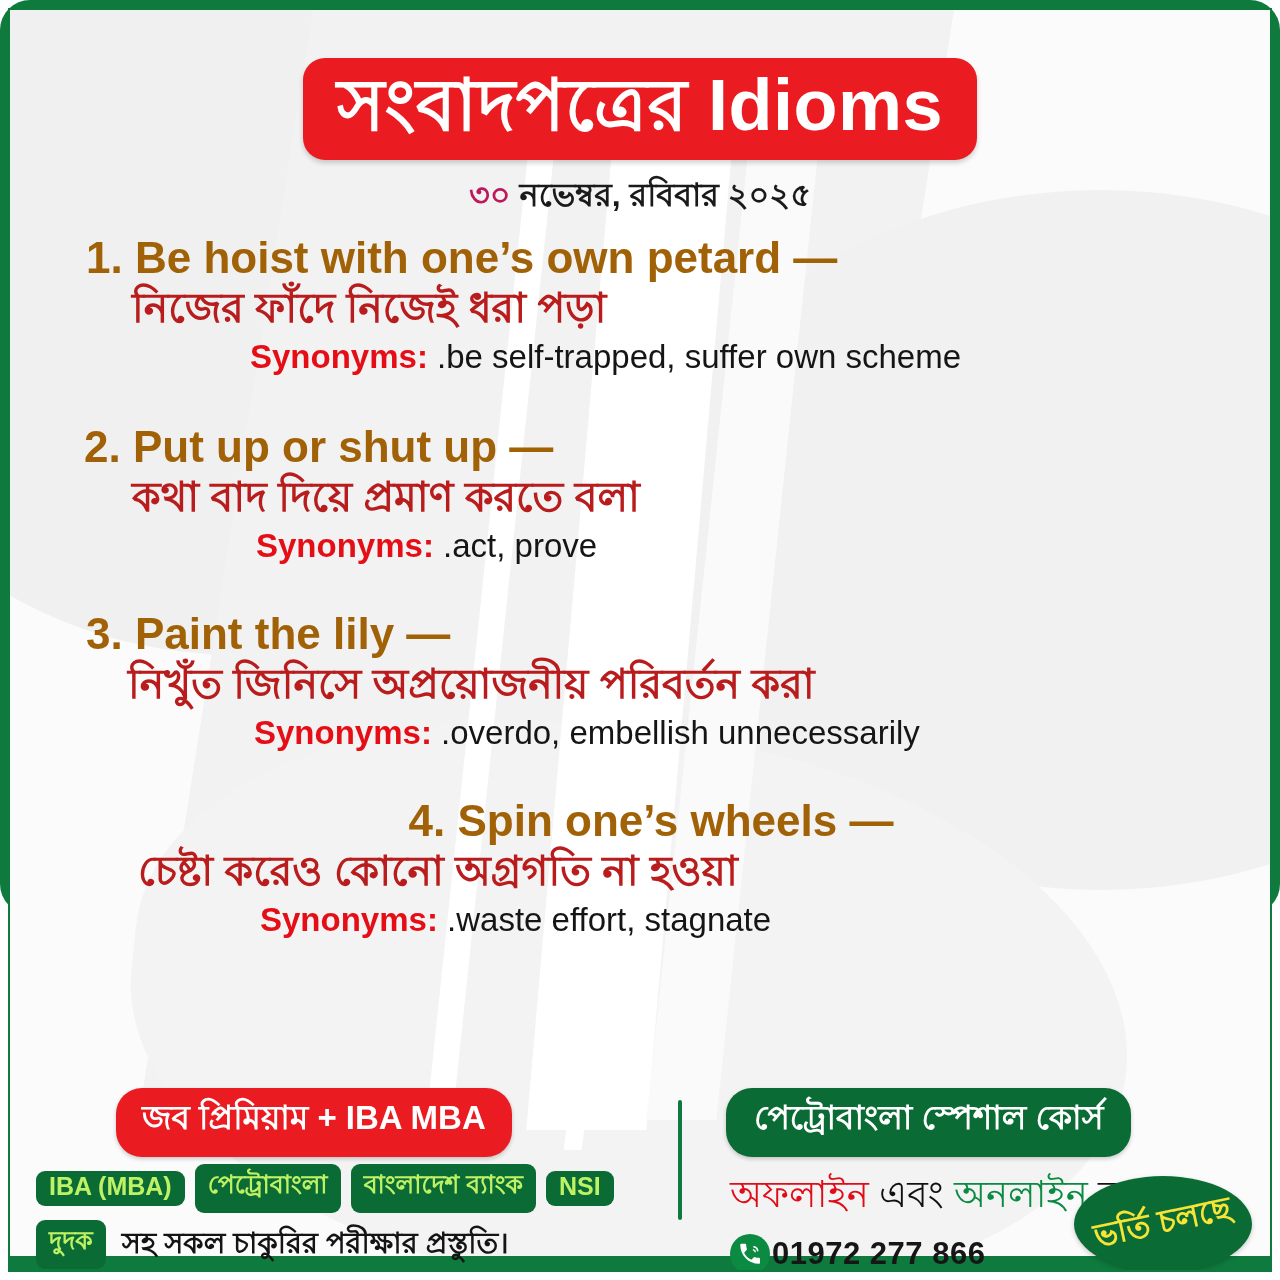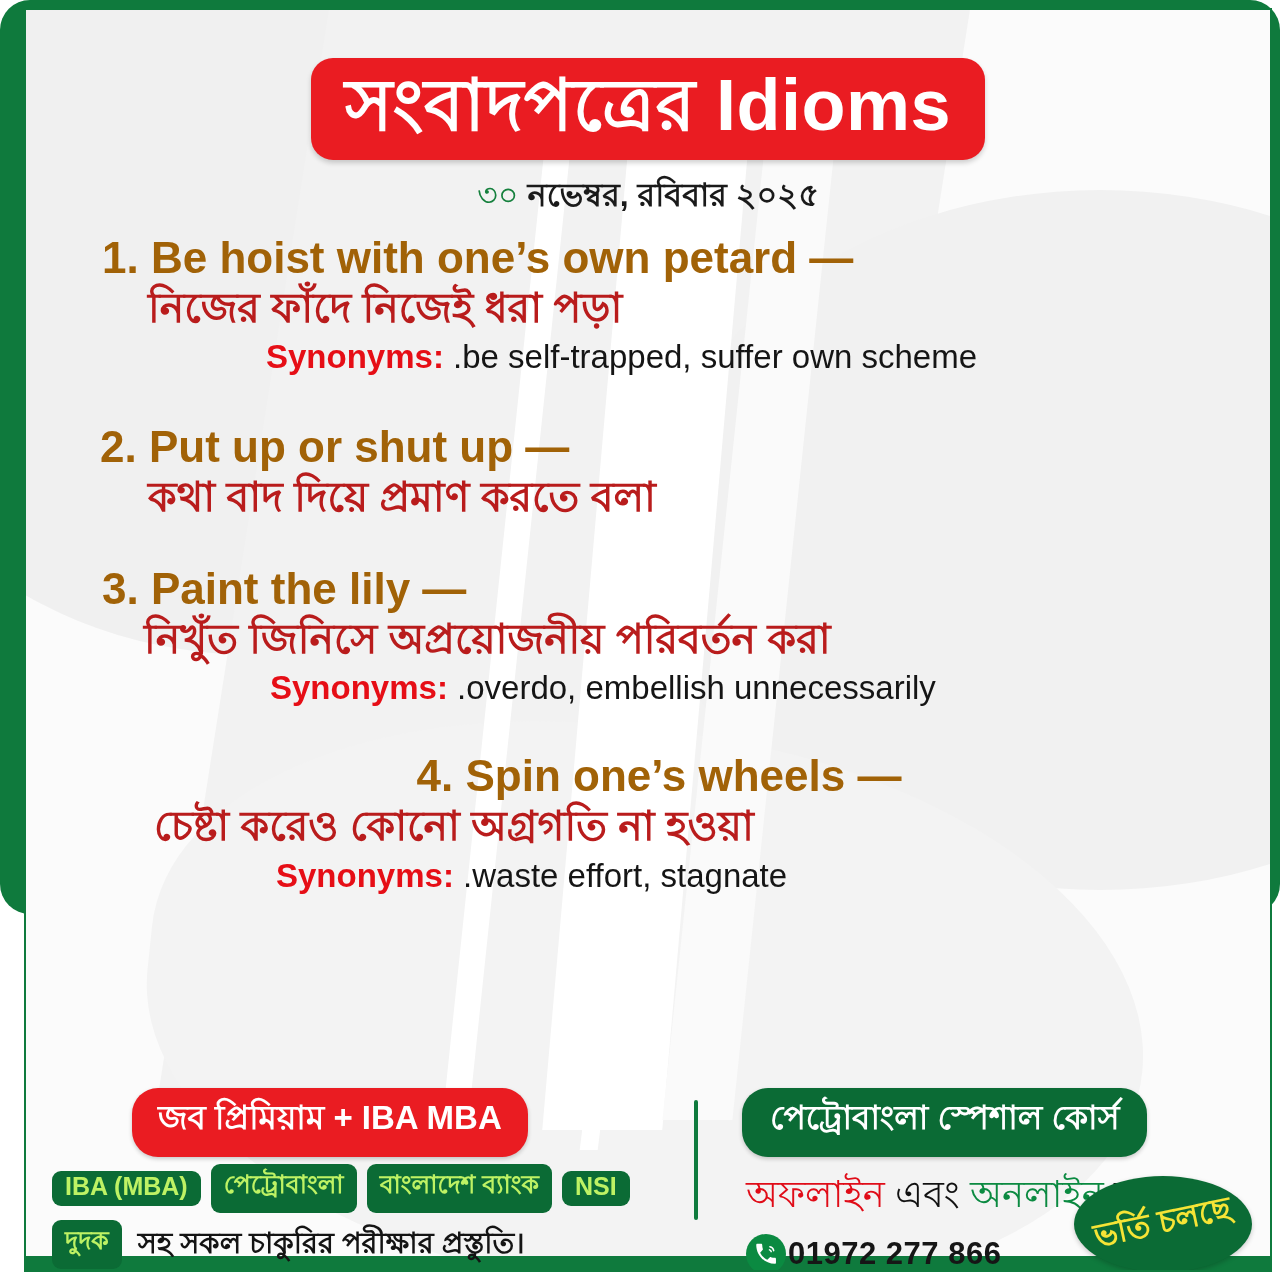--- a/index.html
+++ b/index.html
@@ -8,21 +8,21 @@
     font-family:"Liberation Sans","DejaVu Sans",sans-serif;
     background:#ffffff;
     overflow:hidden;
   }
 
   
   .poster{
     position:relative;
     width:1280px; height:914px;
     background:#0f7a3d;
-    padding:8px 8px 0 24px;
+    padding:8px 8px 0 8px;
     border-radius:30px;
   }
   .inner{
     position:relative;
     width:100%; height:1264px;
     background:#fbfbfb;
     border:2px solid #0f7a3d;
     overflow:hidden;
   }
   .bottombar{
@@ -58,21 +58,21 @@
     letter-spacing:0.5px;
     box-shadow:0 3px 5px rgba(0,0,0,.18);
   }
   .date-line{
     text-align:center;
     margin-top:10px;
     font-size:32px;
     font-weight:bold;
     color:#1a1a1a;
   }
-  .date-num{ color:#15803d; font-weight:normal; }
+  .date-num{ color:#be185d; font-weight:bold; }
 
   
   .list{ margin-top:8px; padding:0 54px; }
   .item{ margin-bottom:26px; }
   .item .en{
     font-size:44px;
     font-weight:bold;
     color:#a16207;
     line-height:1.16;
     white-space:nowrap;
@@ -240,20 +240,24 @@
             <span>.be self-trapped, suffer own scheme</span>
           </div>
         </div>
 
         <div class="item i2">
           <div class="en">
             <span>2.</span>
             <span>Put up or shut up —</span>
           </div>
           <div class="bn">কথা বাদ দিয়ে প্রমাণ করতে বলা</div>
+          <div class="syn">
+            <span class="syn-label">Synonyms:</span>
+            <span>.act, prove</span>
+          </div>
         </div>
 
         <div class="item i3">
           <div class="en">
             <span>3.</span>
             <span>Paint the lily —</span>
           </div>
           <div class="bn">নিখুঁত জিনিসে অপ্রয়োজনীয় পরিবর্তন করা</div>
           <div class="syn">
             <span class="syn-label">Synonyms:</span>

